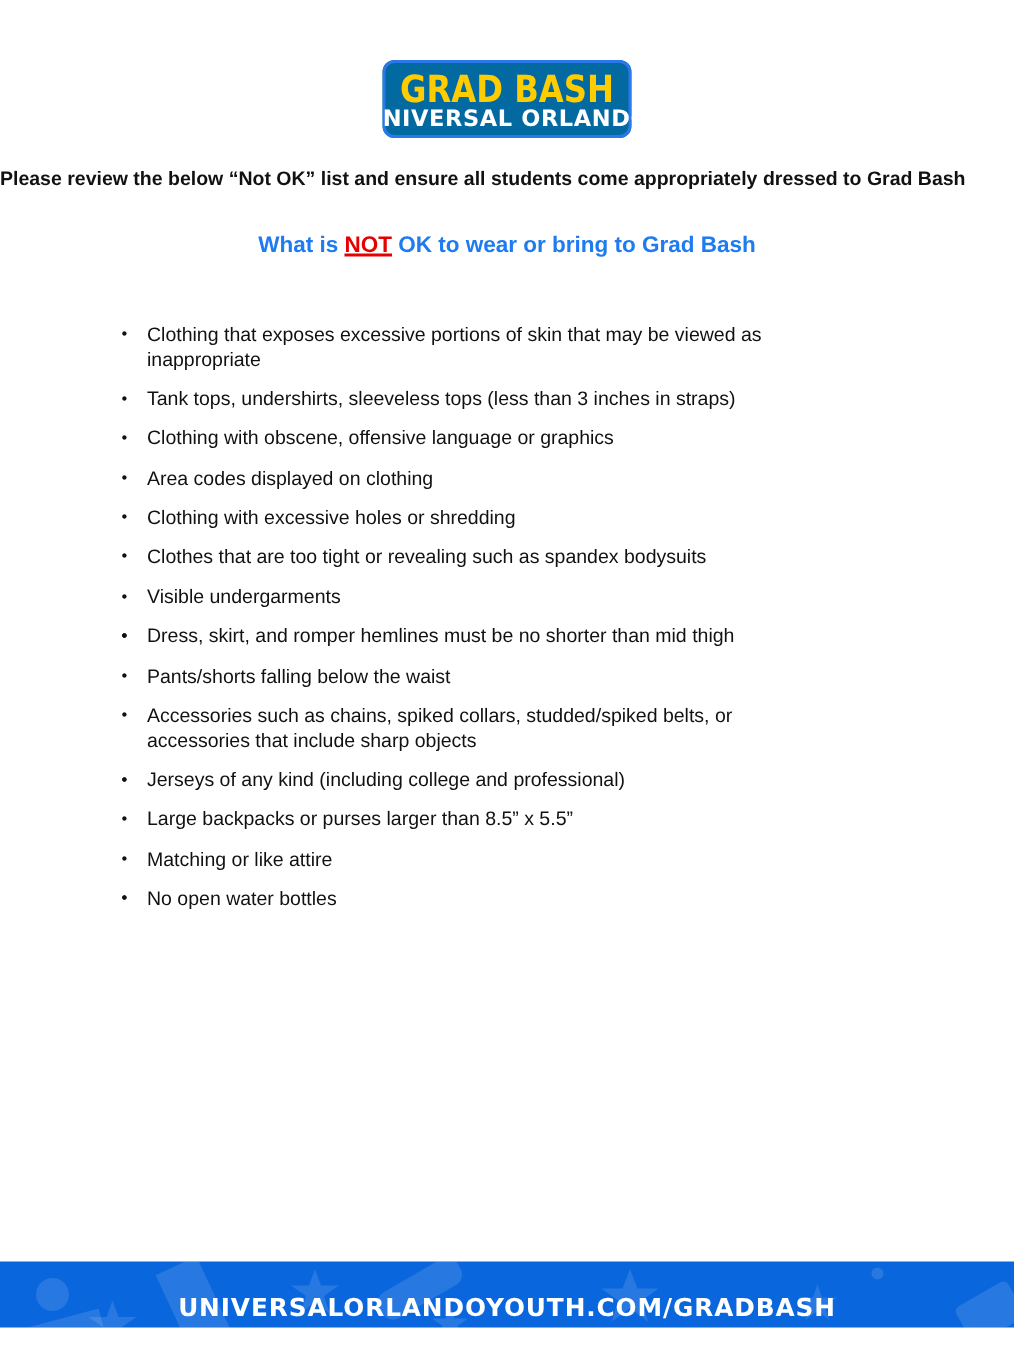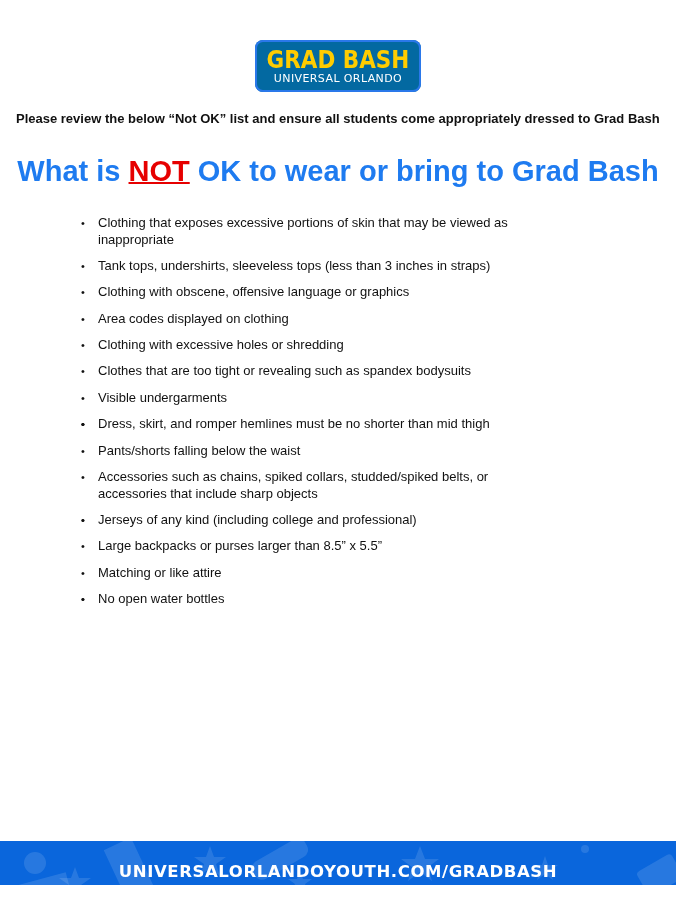--- a/index.html
+++ b/index.html
@@ -14,31 +14,31 @@
       background: #0369a1; border-radius: 8px;
       box-shadow: 0 0 0 2px #2a78ea inset;
       display: flex; flex-direction: column; align-items: center; justify-content: center;
     }
     .logo-top {
       font-family: "DejaVu Sans", sans-serif; font-weight: bold;
       color: #ffcc00; font-size: 25px; letter-spacing: 0px; line-height: 26px;
       transform: scaleX(0.86); white-space: nowrap;
     }
     .logo-bottom {
-      font-family: "DejaVu Sans", sans-serif; font-weight: normal;
-      color: #ffffff; font-size: 11px; letter-spacing: 0.4px; line-height: 12px;
+      font-family: "DejaVu Sans", sans-serif; font-weight: bold;
+      color: #ffffff; font-size: 15px; letter-spacing: 0.4px; line-height: 12px;
       white-space: nowrap;
     }
     .intro {
-      position: absolute; left: 16px; top: 111px; width: 539px; text-align: center;
+      position: absolute; left: 0; top: 111px; width: 539px; text-align: center;
       font-size: 13px; font-weight: bold; color: #111; white-space: nowrap;
     }
     .headline {
       position: absolute; left: 0; top: 155px; width: 676px; text-align: center;
-      font-size: 29px; font-weight: bold; color: #1e7bf0; white-space: nowrap;
+      font-size: 15px; font-weight: bold; color: #1e7bf0; white-space: nowrap;
     }
     .headline .not { color: #e60000; text-decoration: underline; text-decoration-thickness: 2px; }
     .rules {
       position: absolute; left: 80px; top: 215px; width: 460px;
       margin: 0; padding: 0; list-style: none;
     }
     .rule {
       position: relative; padding-left: 18px;
       font-size: 13px; line-height: 16.5px; color: #111;
       margin-bottom: 9.9px;

